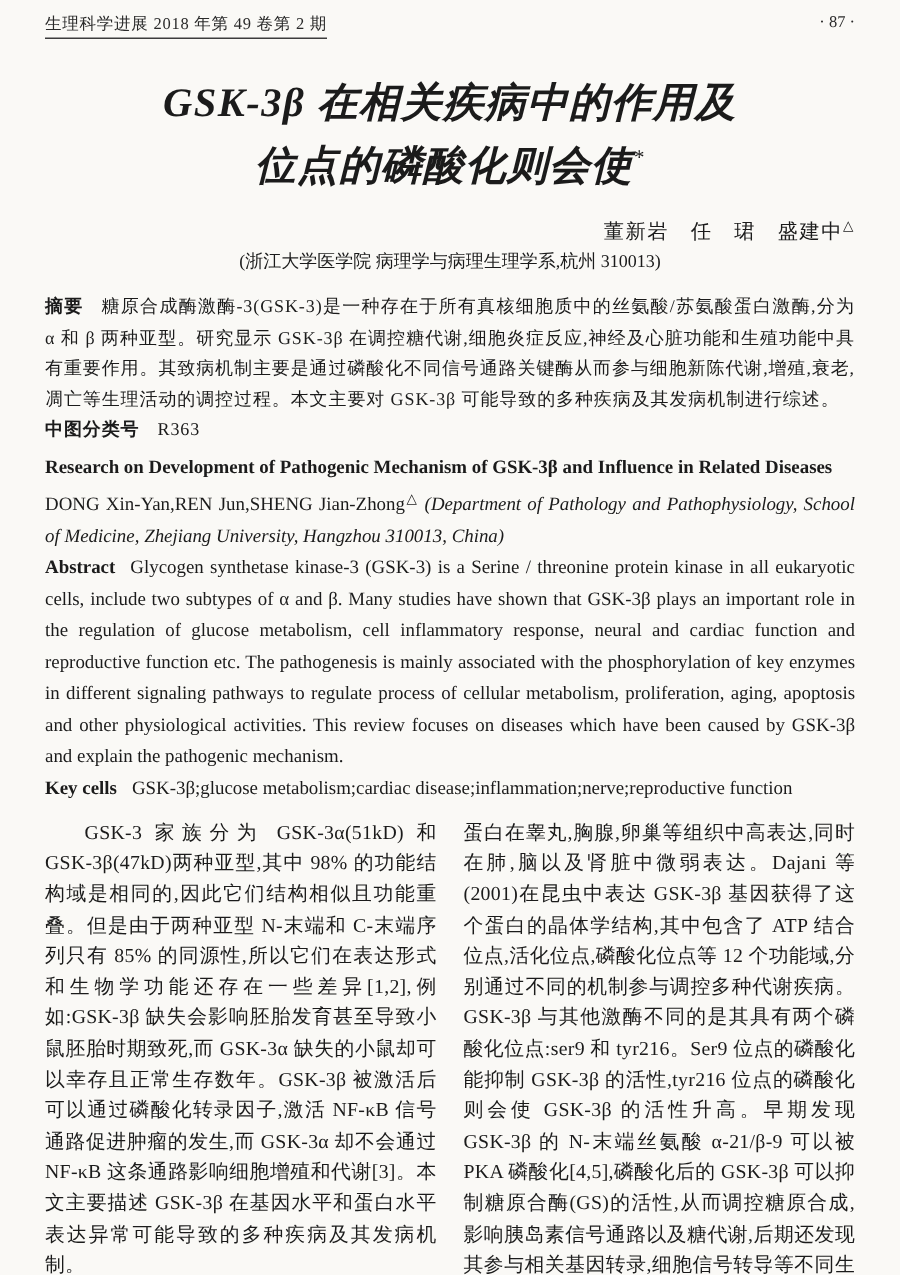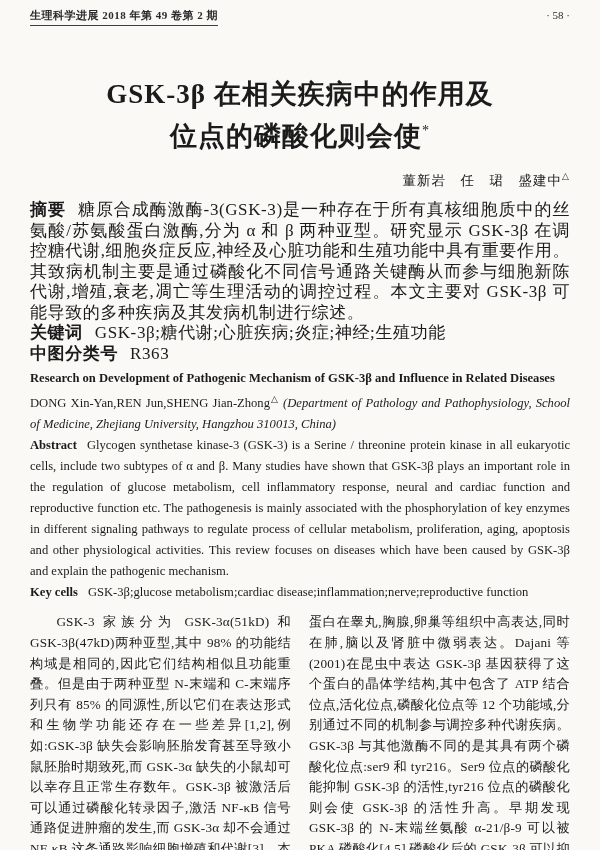--- a/index.html
+++ b/index.html
@@ -8,35 +8,35 @@
     background:#faf9f6;
     color:#1b1b1b;
     font-family:"Liberation Serif","DejaVu Serif",serif;
     overflow:hidden;
   }
   .page { box-sizing:border-box; width:600px; height:850px; padding:8px 30px 0 30px; }
 
   
   .header-row { display:flex; justify-content:space-between; align-items:flex-start;
     font-size:11px; color:#2a2a2a; }
-  .journal-name { border-bottom:1px solid #3c3c3c; padding-bottom:2px; letter-spacing:0.5px;font-weight:bold; }
+  .journal-name { border-bottom:1px solid #3c3c3c; padding-bottom:2px; letter-spacing:0.5px; }
   .page-number { font-size:11px; padding-top:1px; }
 
   
-  .title-block { text-align:center; margin-top:48px; font-weight:bold;
-    font-size:27px; line-height:1.55; letter-spacing:1px; }
+  .title-block { text-align:center; margin-top:22px; font-weight:bold;
+    font-size:27px; line-height:1.55; letter-spacing:1px;font-style:italic; }
   .title-marker { font-size:14px; vertical-align:super; font-weight:normal; }
 
   
   .authors { text-align:right; margin-top:13px; font-size:13.5px; letter-spacing:1px; }
   .author-sup { font-size:9px; vertical-align:super; }
   .affiliation { text-align:center; margin-top:3px; font-size:12px; }
 
   
-  .cn-abstract { margin-top:11px; font-size:17px; line-height:20.5px;
+  .cn-abstract { margin-top:11px; font-size:12px; line-height:20.5px;
     text-align:justify; letter-spacing:0.6px; }
   .cn-abstract p { margin:0; }
   .lbl { font-weight:bold; font-family:"Liberation Sans","DejaVu Sans",sans-serif; margin-right:12px; }
 
   
   .en-section { margin-top:4px; font-size:12.6px; line-height:21px; text-align:justify; }
   .en-section p { margin:0; }
   .en-title { font-weight:bold; }
   .en-affil { font-style:italic; }
   .en-lbl { font-weight:bold; margin-right:10px; }
@@ -48,33 +48,33 @@
   .col p { margin:0; }
   .indent { text-indent:2em; }
 </style>
 </head>
 <body>
 
 <div class="page">
 
   <div class="header-row">
     <span class="journal-name">生理科学进展 2018 年第 49 卷第 2 期</span>
-    <span class="page-number">· 58 ·</span>
+    <span class="page-number">· 87 ·</span>
   </div>
 
   <div class="title-block">
     <div>GSK-3β 在相关疾病中的作用及</div>
     <div><span>位点的磷酸化则会使</span><span class="title-marker">*</span></div>
   </div>
 
   <div class="authors"><span>董新岩　任　珺　盛建中</span><span class="author-sup">△</span></div>
+  <div class="affiliation">(浙江大学医学院 病理学与病理生理学系,杭州 310013)</div>
 
   <div class="cn-abstract">
     <p><span class="lbl">摘要</span><span>糖原合成酶激酶-3(GSK-3)是一种存在于所有真核细胞质中的丝氨酸/苏氨酸蛋白激酶,分为 α 和 β 两种亚型。研究显示 GSK-3β 在调控糖代谢,细胞炎症反应,神经及心脏功能和生殖功能中具有重要作用。其致病机制主要是通过磷酸化不同信号通路关键酶从而参与细胞新陈代谢,增殖,衰老,凋亡等生理活动的调控过程。本文主要对 GSK-3β 可能导致的多种疾病及其发病机制进行综述。</span></p>
-    <p><span class="lbl">关键词</span><span>GSK-3β;糖代谢;心脏疾病;炎症;神经;生殖功能</span></p>
     <p><span class="lbl">中图分类号</span><span>R363</span></p>
   </div>
 
   <div class="en-section">
     <p class="en-title">Research on Development of Pathogenic Mechanism of GSK-3β and Influence in Related Diseases</p>
     <p><span>DONG Xin-Yan,REN Jun,SHENG Jian-Zhong</span><span class="author-sup">△</span><span> </span><span class="en-affil">(Department of Pathology and Pathophysiology, School of Medicine, Zhejiang University, Hangzhou 310013, China)</span></p>
     <p><span class="en-lbl">Abstract</span><span>Glycogen synthetase kinase-3 (GSK-3) is a Serine / threonine protein kinase in all eukaryotic cells, include two subtypes of α and β. Many studies have shown that GSK-3β plays an important role in the regulation of glucose metabolism, cell inflammatory response, neural and cardiac function and reproductive function etc. The pathogenesis is mainly associated with the phosphorylation of key enzymes in different signaling pathways to regulate process of cellular metabolism, proliferation, aging, apoptosis and other physiological activities. This review focuses on diseases which have been caused by GSK-3β and explain the pathogenic mechanism.</span></p>
     <p><span class="en-lbl">Key cells</span><span>GSK-3β;glucose metabolism;cardiac disease;inflammation;nerve;reproductive function</span></p>
   </div>
 

